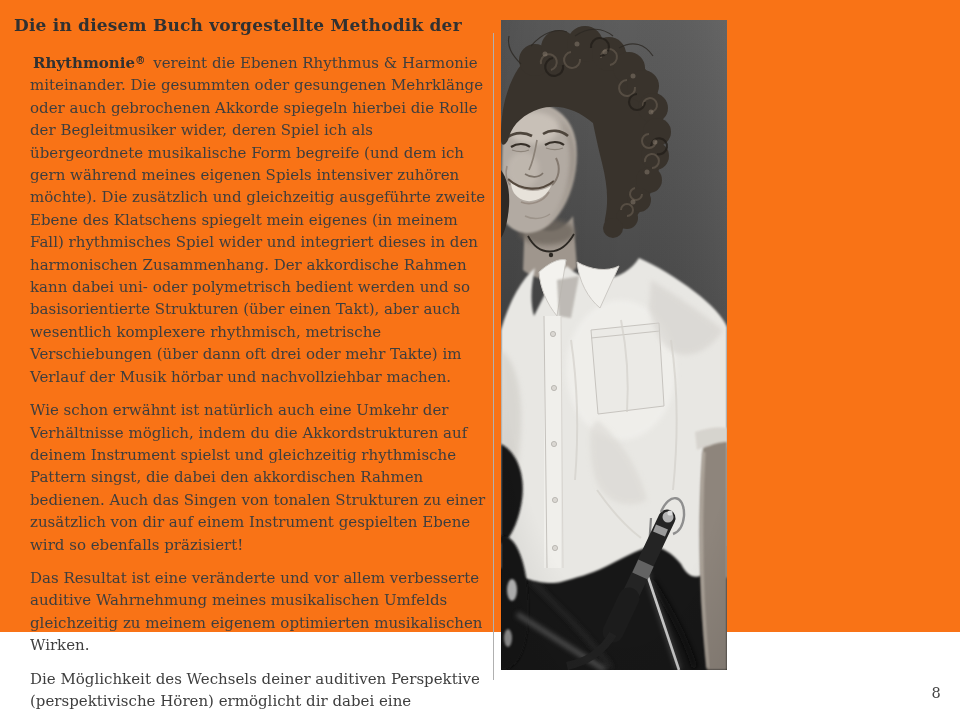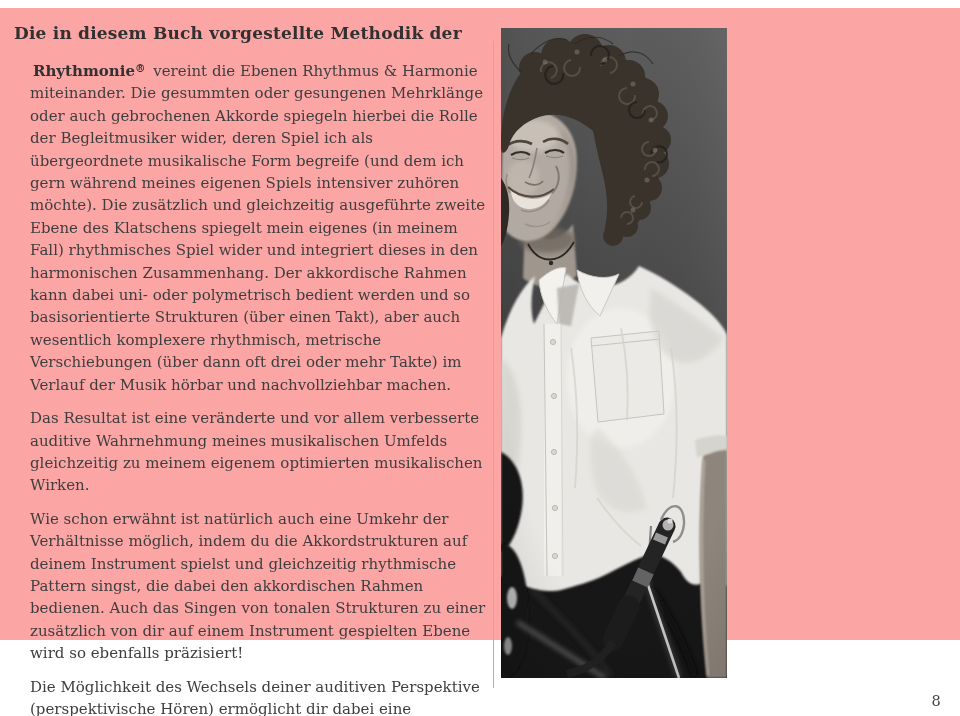--- a/index.html
+++ b/index.html
@@ -1,18 +1,18 @@
 <!DOCTYPE html>
 <html><head>
 <meta charset="utf-8">
 <style>
   html,body{margin:0;padding:0;background:#ffffff;}
   body{width:960px;height:716px;position:relative;overflow:hidden;
        font-family:"DejaVu Serif","Liberation Serif",serif;}
-  .sheet{position:absolute;left:0;top:8px;width:960px;height:632px;background:#fca5a5;}
+  .sheet{position:absolute;left:0;top:0;width:960px;height:632px;background:#f97316;}
 
   .text-col{position:absolute;left:14px;top:14px;width:474px;color:#3e3e3e;
             font-size:15px;line-height:22.4px;}
   .text-col h1{font-size:17px;line-height:23px;margin:0 0 12px 0;color:#313131;
                font-weight:bold;letter-spacing:0.2px;}
   .text-col p{margin:0 0 11px 16px;}
   .term{font-weight:bold;color:#313131;padding-left:3px;margin-right:3px;}
   .rmark{font-size:10.5px;vertical-align:4px;font-weight:bold;}
 
   .divider{position:absolute;left:493px;top:33px;width:1px;height:647px;background:#b0b0b0;}
@@ -26,23 +26,23 @@
 </head>
 <body>
 
 <div class="sheet">
 
   <div class="text-col">
     <h1>Die in diesem Buch vorgestellte Methodik der</h1>
 
     <p><strong class="term"><span>Rhythmonie</span><span class="rmark">®</span></strong> <span>vereint die Ebenen Rhythmus &amp; Harmonie miteinander. Die gesummten oder gesungenen Mehrklänge oder auch gebrochenen Akkorde spiegeln hierbei die Rolle der Begleitmusiker wider, deren Spiel ich als übergeordnete musikalische Form begreife (und dem ich gern während meines eigenen Spiels intensiver zuhören möchte). Die zusätzlich und gleichzeitig ausgeführte zweite Ebene des Klatschens spiegelt mein eigenes (in meinem Fall) rhythmisches Spiel wider und integriert dieses in den harmonischen Zusammenhang. Der akkordische Rahmen kann dabei uni- oder polymetrisch bedient werden und so basisorientierte Strukturen (über einen Takt), aber auch wesentlich komplexere rhythmisch, metrische Verschiebungen (über dann oft drei oder mehr Takte) im Verlauf der Musik hörbar und nachvollziehbar machen.</span></p>
 
+    <p>Wie schon erwähnt ist natürlich auch eine Umkehr der Verhältnisse möglich, indem du die Akkordstrukturen auf deinem Instrument spielst und gleichzeitig rhythmische Pattern singst, die dabei den akkordischen Rahmen bedienen. Auch das Singen von tonalen Strukturen zu einer zusätzlich von dir auf einem Instrument gespielten Ebene wird so ebenfalls präzisiert!</p>
+
     <p>Das Resultat ist eine veränderte und vor allem verbesserte auditive Wahrnehmung meines musikalischen Umfelds gleichzeitig zu meinem eigenem optimierten musikalischen Wirken.</p>
-
-    <p>Wie schon erwähnt ist natürlich auch eine Umkehr der Verhältnisse möglich, indem du die Akkordstrukturen auf deinem Instrument spielst und gleichzeitig rhythmische Pattern singst, die dabei den akkordischen Rahmen bedienen. Auch das Singen von tonalen Strukturen zu einer zusätzlich von dir auf einem Instrument gespielten Ebene wird so ebenfalls präzisiert!</p>
 
     <p>Die Möglichkeit des Wechsels deiner auditiven Perspektive (perspektivische Hören) ermöglicht dir dabei eine zunehmend differenziertere musikalische Wahrnehmung der anderen sowie der Wahrnehmung deiner selbst.</p>
   </div>
 
   <div class="divider"></div>
 
   <figure class="photo" aria-label="Black-and-white stage photo of a smiling musician with shoulder-length curly hair, wearing a white short-sleeved shirt, with a microphone and stand in the dark foreground">
     <svg viewBox="0 0 226 650" preserveAspectRatio="none">
       <defs>
         <linearGradient id="bgV" x1="0" y1="0" x2="0" y2="1">

